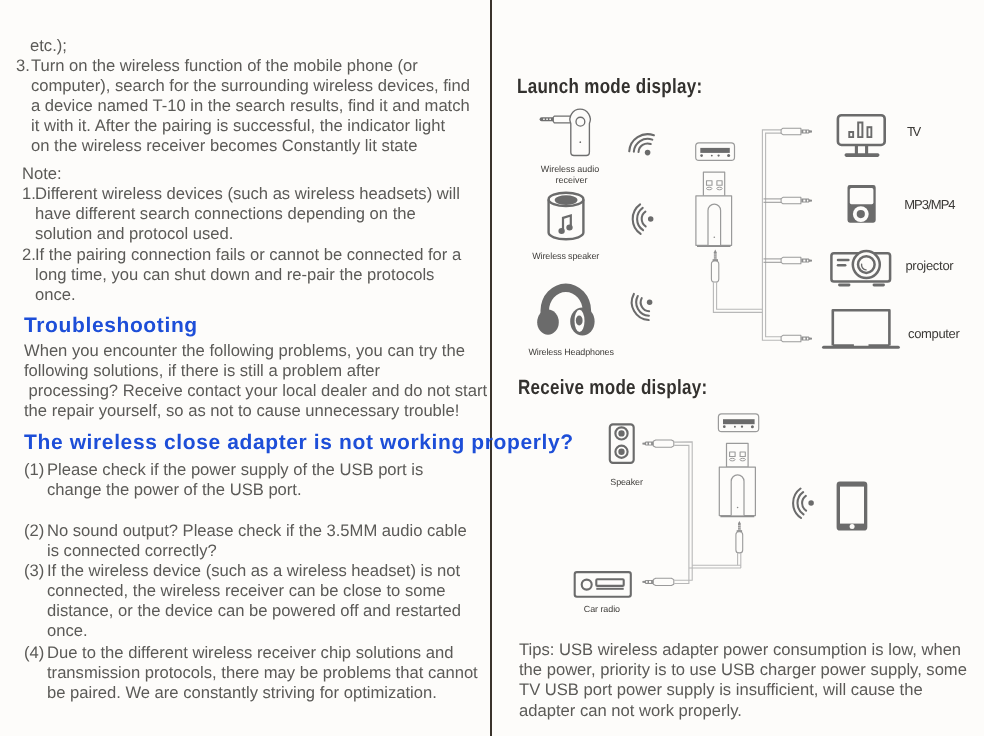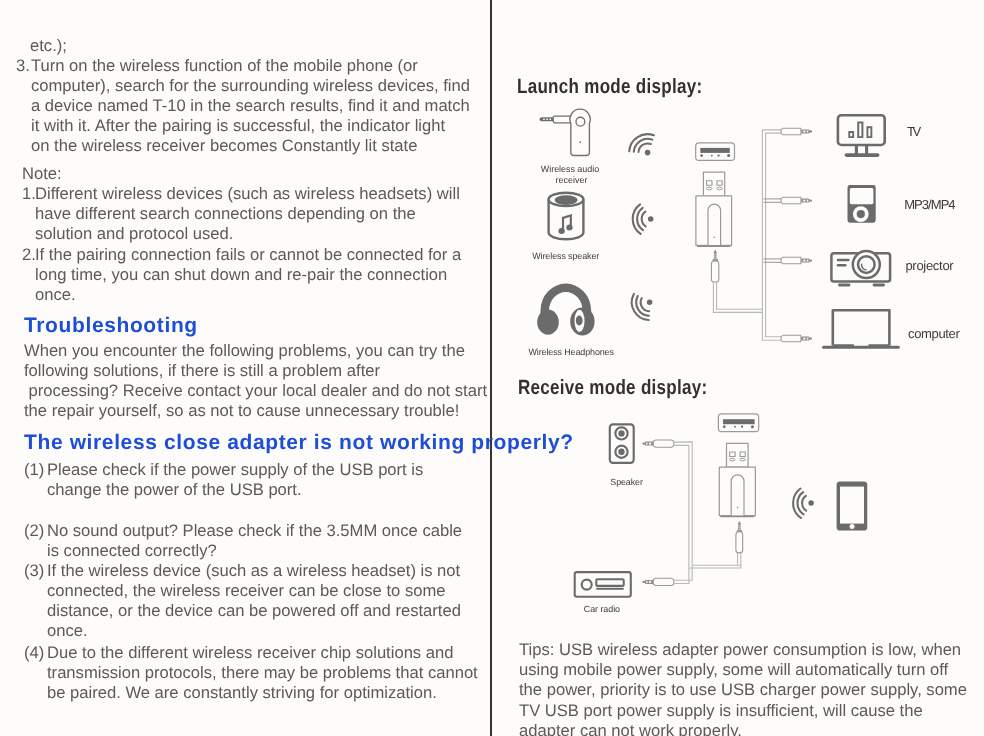--- a/index.html
+++ b/index.html
@@ -63,21 +63,21 @@
           <span>Different wireless devices (such as wireless headsets) will</span>
           <span>have different search connections depending on the</span>
           <span>solution and protocol used.</span>
         </div>
     </div>
 
     <div class="lc" style="left:22px; top:245px;">
       <span class="mk" data-bind="left.note2_marker">2.</span>
       <div class="ind n" data-bind-lines="left.note2_lines">
           <span>If the pairing connection fails or cannot be connected for a</span>
-          <span>long time, you can shut down and re-pair the connection</span>
+          <span>long time, you can shut down and re-pair the protocols</span>
           <span>once.</span>
         </div>
     </div>
 
     <div class="lc b" style="left:24px; top:316px;" data-bind="left.troubleshooting_heading">Troubleshooting</div>
 
     <div class="lc" style="left:24px; top:341px;" data-bind-lines="left.troubleshooting_lines">
         <span>When you encounter the following problems, you can try the</span>
         <span>following solutions, if there is still a problem after</span>
         <span> processing? Receive contact your local dealer and do not start</span>
@@ -90,21 +90,21 @@
       <span class="mk" data-bind="left.faults.0.marker">(1)</span>
       <div class="ind f" data-bind-lines="left.faults.0.lines">
           <span>Please check if the power supply of the USB port is</span>
           <span>change the power of the USB port.</span>
         </div>
     </div>
 
     <div class="lc" style="left:24px; top:521px;">
       <span class="mk" data-bind="left.faults.1.marker">(2)</span>
       <div class="ind f" data-bind-lines="left.faults.1.lines">
-          <span>No sound output? Please check if the 3.5MM once cable</span>
+          <span>No sound output? Please check if the 3.5MM audio cable</span>
           <span>is connected correctly?</span>
         </div>
     </div>
 
     <div class="lc" style="left:24px; top:561px;">
       <span class="mk" data-bind="left.faults.2.marker">(3)</span>
       <div class="ind f" data-bind-lines="left.faults.2.lines">
           <span>If the wireless device (such as a wireless headset) is not</span>
           <span>connected, the wireless receiver can be close to some</span>
           <span>distance, or the device can be powered off and restarted</span>
@@ -123,21 +123,20 @@
 
   </div>
   <div class="col-right">
 
     <div class="rh" style="left:25.8px; top:35.6px;" data-bind="right.launch_heading">Launch mode display:</div>
 
     <div class="rh" style="left:26.5px; top:336.9px;" data-bind="right.receive_heading">Receive mode display:</div>
 
     <div class="tips" style="left:28px; top:600px;" data-bind-lines="right.tips_lines">
         <span>Tips: USB wireless adapter power consumption is low, when</span>
-        <span>using mobile power supply, some will automatically turn off</span>
         <span>the power, priority is to use USB charger power supply, some</span>
         <span>TV USB port power supply is insufficient, will cause the</span>
         <span>adapter can not work properly.</span>
       </div>
 
     <svg id="launch-diagram" width="493" height="340" viewBox="0 0 493 340" style="left:0;top:0;">
       <g fill="#fdfcfa" stroke="#6f6f6f" stroke-width="1.35" stroke-linejoin="round">
         <path d="M80.0 76.1 L63.3 76.1 L62.2 77.3 L62.2 81.3 L63.3 82.8 L80.0 82.8 Z" stroke-width="1.15"></path>
         <path d="M62.6 77.3 L50.6 77.3 A1.85 1.85 0 0 0 50.6 81.3 L62.6 81.3 Z" fill="#6f6f6f" stroke="none"></path>
         <g fill="#fdfcfa" stroke="none">

